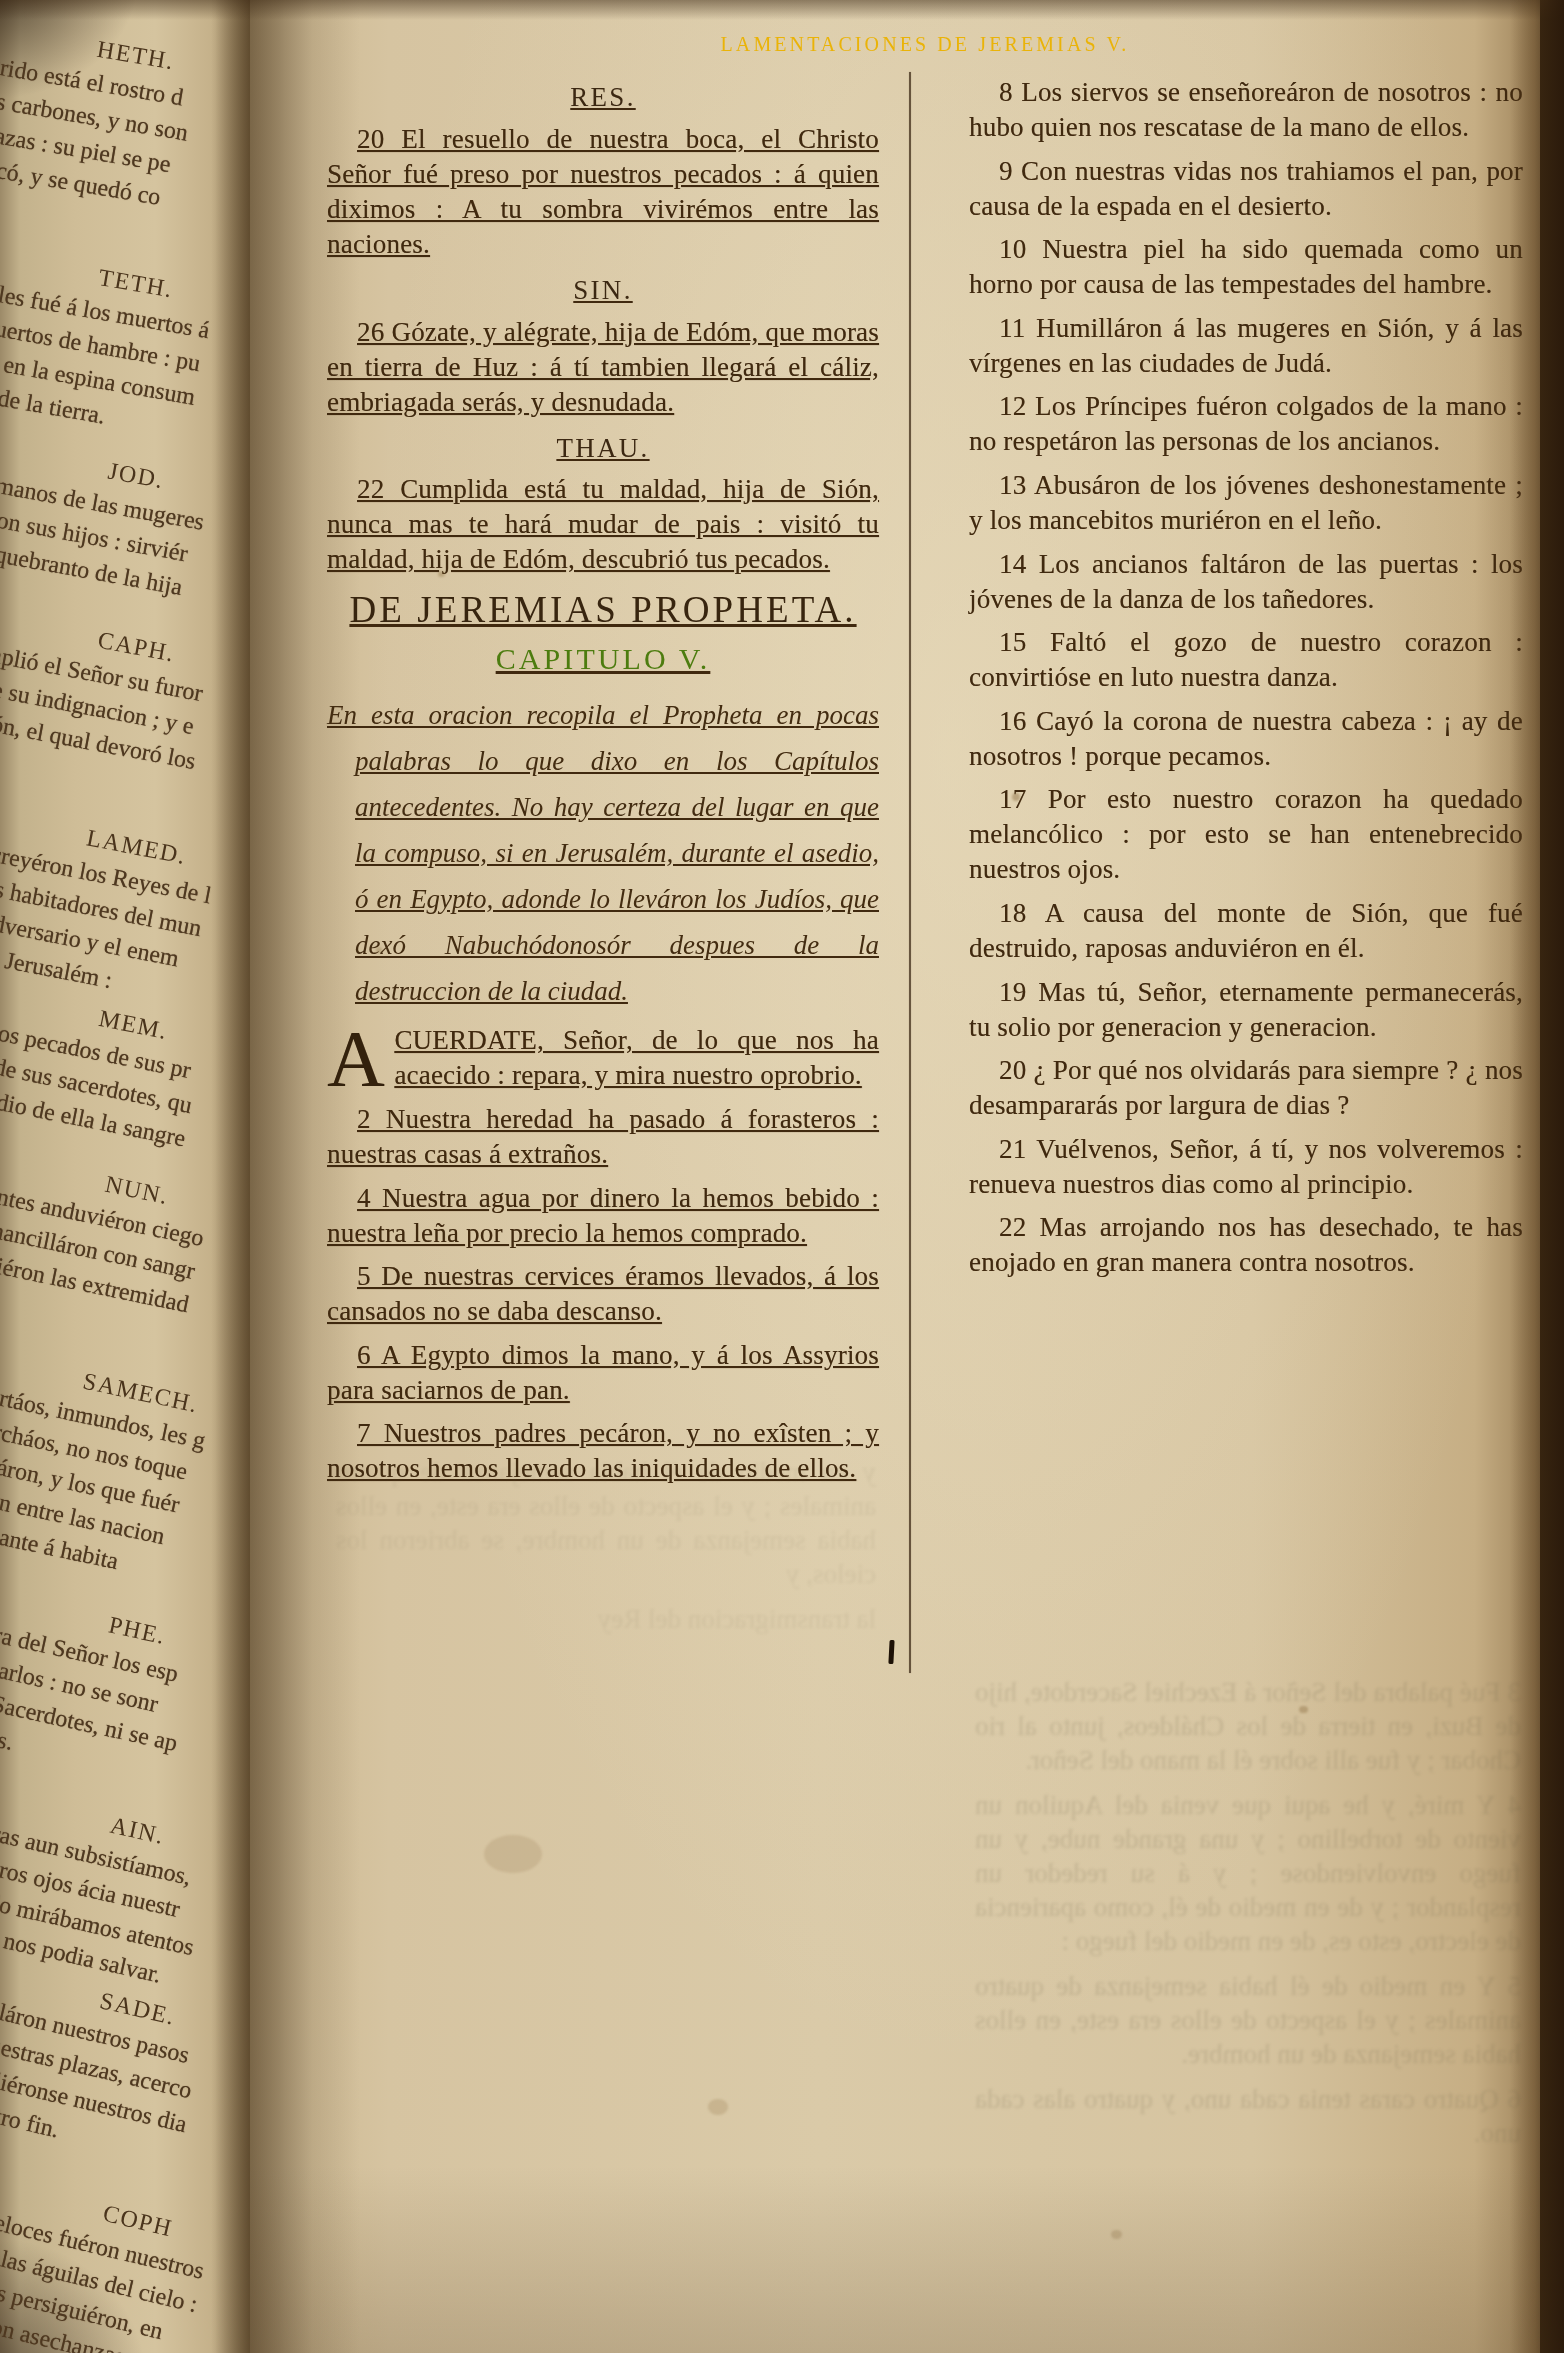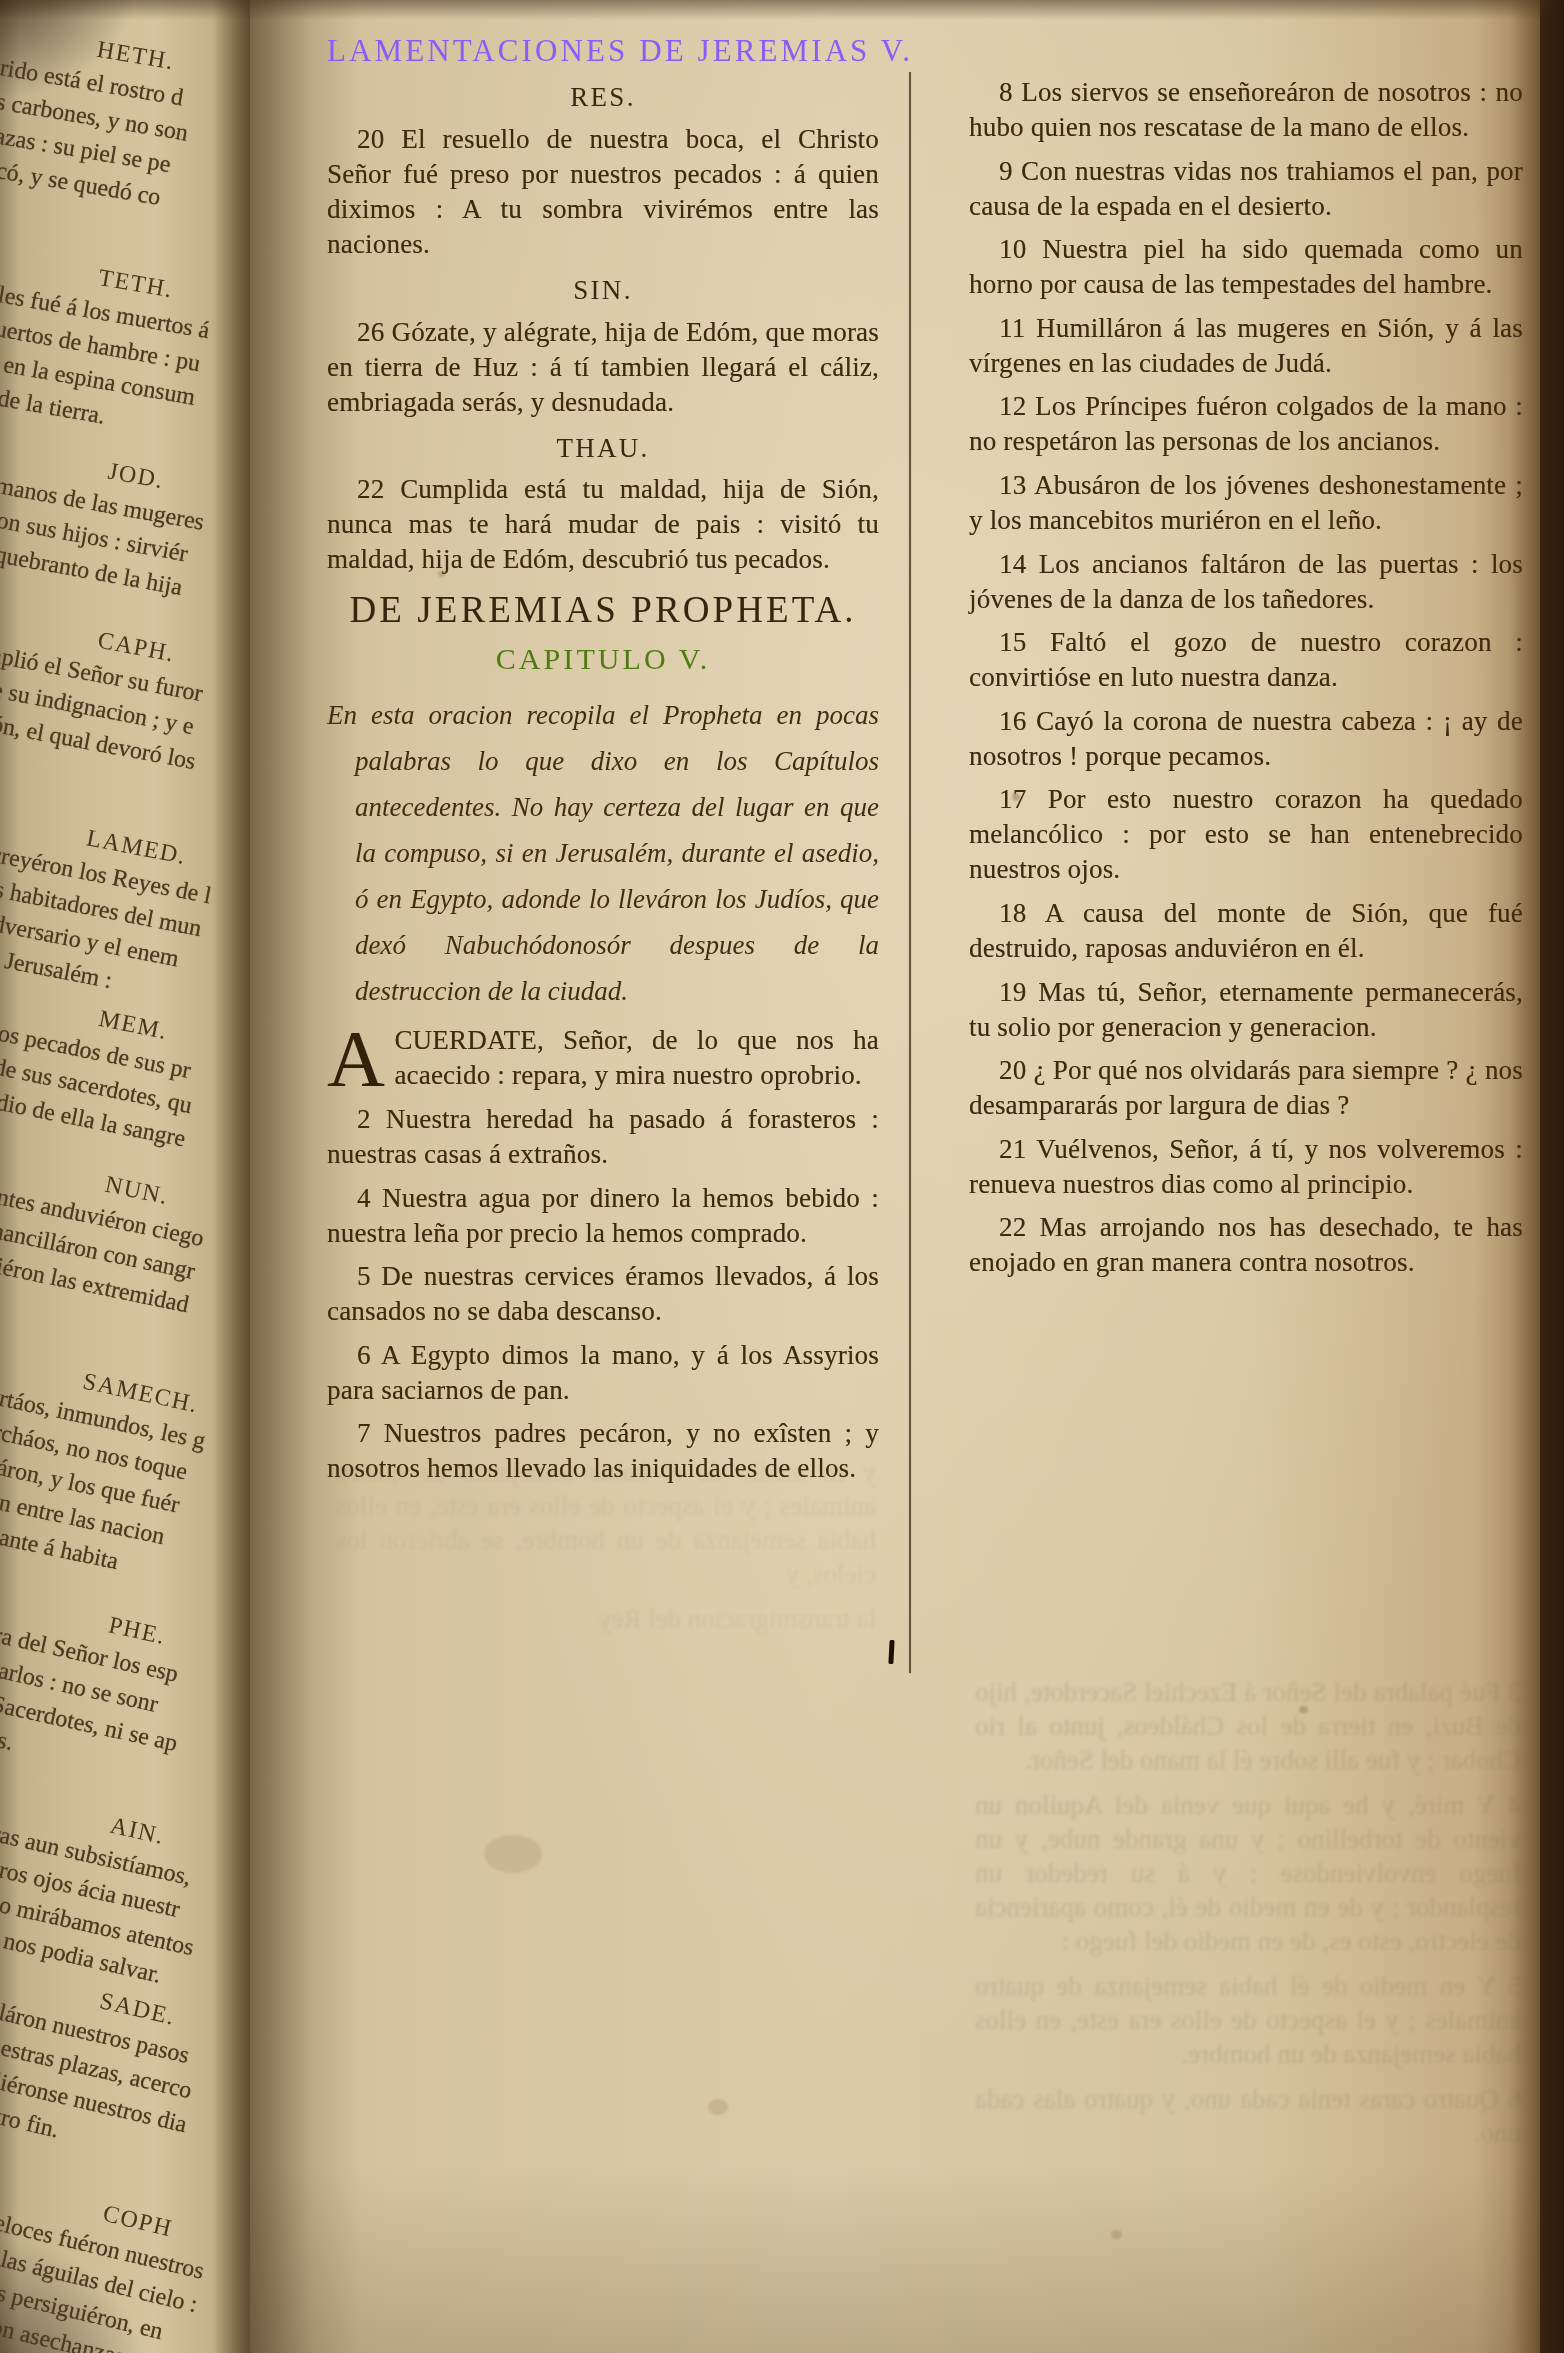--- a/index.html
+++ b/index.html
@@ -30,24 +30,24 @@
   #left-strip .corner-bottom{position:absolute;left:-55px;bottom:-63px;width:203px;height:180px;
     background:radial-gradient(ellipse at 25% 80%,rgba(30,18,8,.55),rgba(0,0,0,0) 70%);}
   .lp-section{position:absolute;left:-50px;width:354px;transform-origin:left center;}
   .lp-head{text-align:center;font-size:24px;letter-spacing:1.6px;line-height:34px;color:#4a341c;}
   .lp-line{white-space:nowrap;font-size:24px;line-height:34px;color:#4e3820;
     text-shadow:0 0 0.9px rgba(90,66,40,.8);}
   
   #gutter{position:absolute;left:211px;top:0;width:149px;height:2354px;pointer-events:none;
     background:linear-gradient(90deg,rgba(0,0,0,0) 0%,rgba(52,34,15,.5) 26%,rgba(52,34,15,.34) 46%,rgba(52,34,15,.12) 68%,rgba(0,0,0,0) 100%);}
   
-  #running-head{position:absolute;left:327px;top:33px;width:1196px;
-    font-size:31px;letter-spacing:3.1px;color:#8b5cf6;}
-  
-  #col-center{position:absolute;left:327px;top:69px;width:552px;}
+  #running-head{position:absolute;left:327px;top:33px;width:1196px;text-align:center;
+    font-size:20px;letter-spacing:3.1px;color:#eab308;}
+  
+  #col-center{position:absolute;left:327px;top:69px;width:552px;text-decoration:underline;}
   #col-right{position:absolute;left:969px;top:75px;width:554px;}
   #divider{position:absolute;left:909px;top:72px;width:2.3px;height:1601px;
     background:rgba(56,36,16,.72);box-shadow:0 0 0.8px rgba(56,36,16,.6);}
   #divider-blot{position:absolute;left:889px;top:1640px;width:4.7px;height:23.5px;
     background:#1d1106;transform:rotate(3deg);border-radius:1.6px;}
   
   .verse{font-size:27px;line-height:35px;letter-spacing:0.2px;text-align:justify;
     text-indent:30px;margin:0 0 8.6px 0;color:#40290f;text-shadow:0.2px 0.2px 0.4px rgba(64,42,18,.45);}
   .sec-head{text-align:center;font-size:27px;letter-spacing:2.3px;line-height:34px;
     margin:11px 0 7.8px 0;color:#3c2812;}

